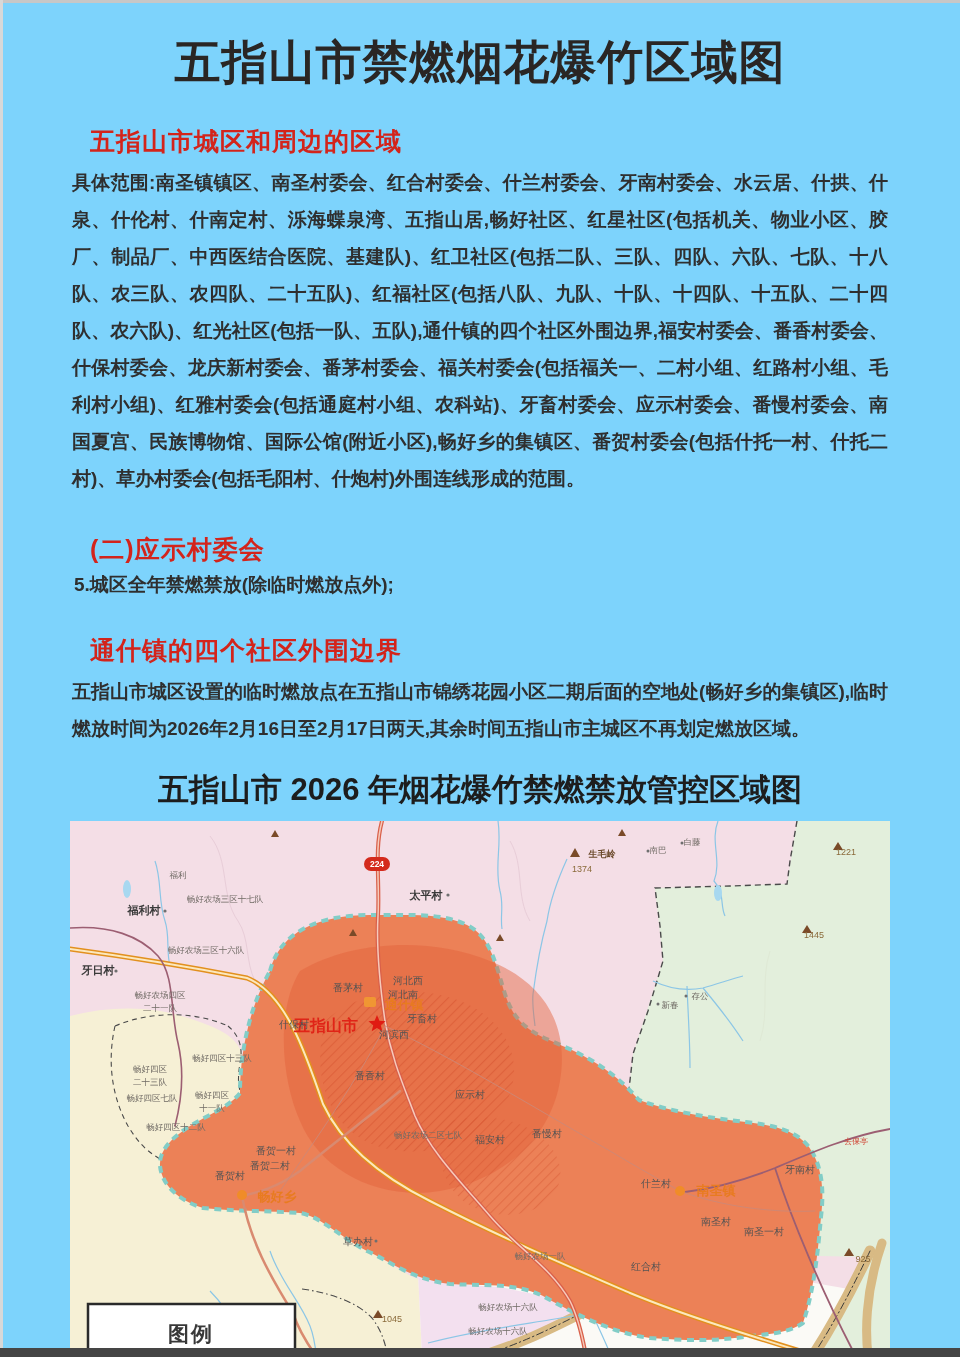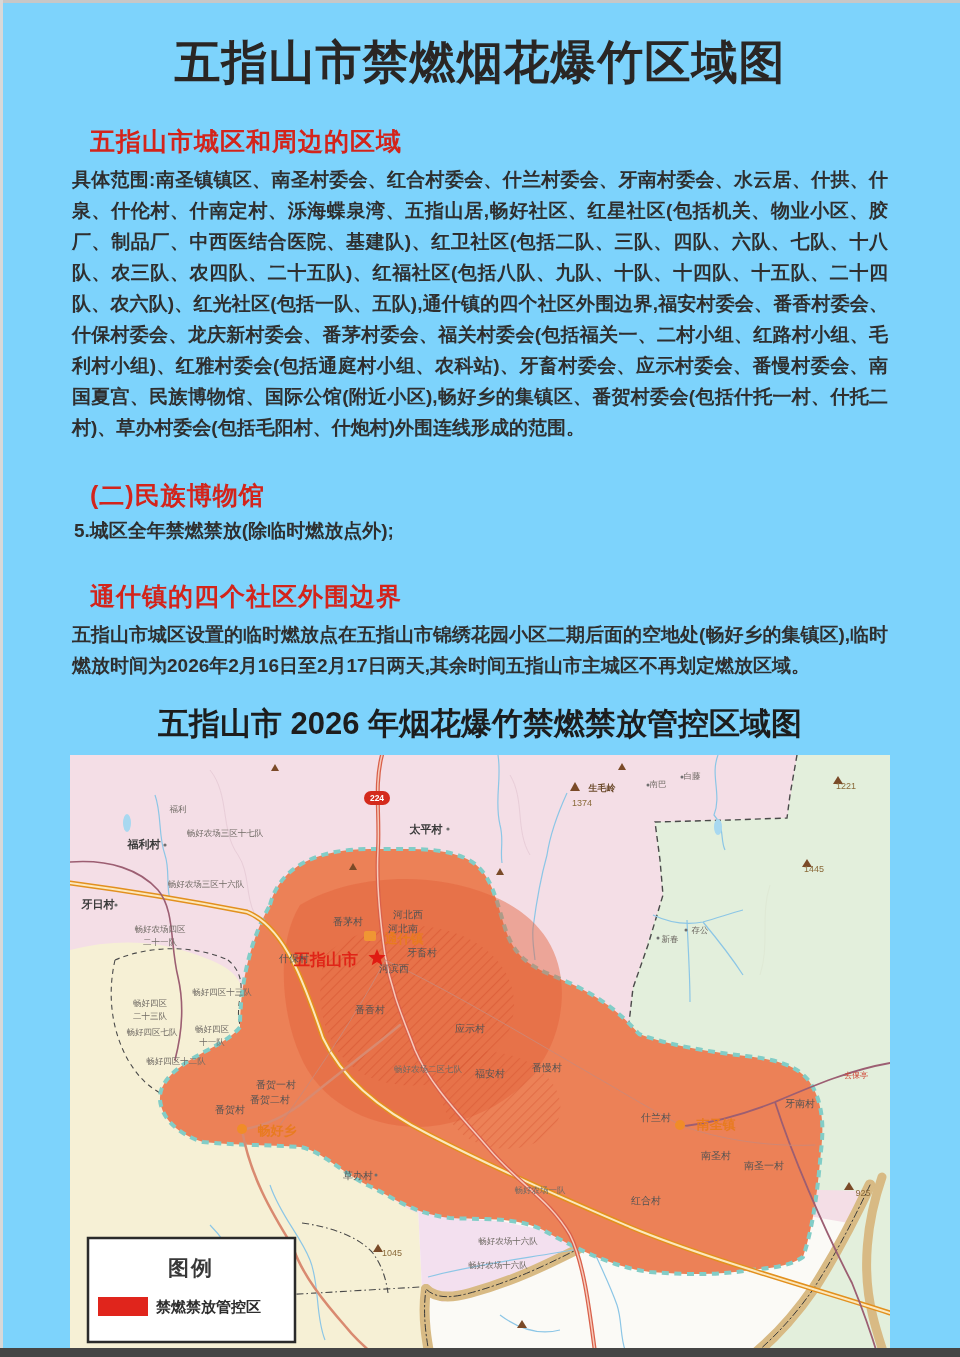--- a/index.html
+++ b/index.html
@@ -4,21 +4,21 @@
 <style>
   html,body{margin:0;padding:0;background:#ffffff;}
   .page{position:relative;width:960px;height:1357px;background:#7dd3fc;overflow:hidden;
         font-family:"Liberation Sans","DejaVu Sans",sans-serif;}
   .edge-top{position:absolute;top:0;left:0;width:960px;height:3px;background:#c7c7c7;}
   .edge-left{position:absolute;top:0;left:0;width:3px;height:1357px;background:#d8d8d8;}
   .edge-bottom{position:absolute;bottom:0;left:0;width:960px;height:9px;background:#454545;}
   h1.title{margin:36px 30px 0;text-align:center;font-size:46px;line-height:1.15;
            font-weight:900;color:#2a2624;letter-spacing:1px;}
   h2.red{margin:36px 70px 6px 90px;font-size:25px;font-weight:700;color:#d3241b;letter-spacing:1px;}
-  p.body{margin:6px 72px 0;font-size:19px;line-height:31px;color:#2f2f2f;text-align:justify;font-weight:600;}
+  p.body{margin:6px 72px 0;font-size:19px;line-height:37px;color:#2f2f2f;text-align:justify;font-weight:600;}
   p.item{margin:3px 72px 0 74px;font-size:19px;line-height:26px;color:#2f2f2f;font-weight:600;}
   .map-wrap{margin:16px 4px 0 70px;width:820px;}
   .map-title{text-align:center;font-size:31px;font-weight:900;color:#1d1d1d;padding:6px 0 10px;}
   svg{display:block;}
   .ml{font-family:"Liberation Sans","DejaVu Sans",sans-serif;text-anchor:middle;}
   .city{font-size:16px;font-weight:bold;fill:#e02417;}
   .town{font-size:13px;font-weight:bold;fill:#e87b20;}
   .vb{font-size:11px;font-weight:bold;fill:#3a3a3a;}
   .v{font-size:10px;fill:#535353;}
   .vs{font-size:8.5px;fill:#6f6a64;}
@@ -34,21 +34,21 @@
 
 <div class="page">
   <div class="edge-top"></div>
   <div class="edge-left"></div>
 
   <h1 class="title">五指山市禁燃烟花爆竹区域图</h1>
 
   <h2 class="red">五指山市城区和周边的区域</h2>
   <p class="body">具体范围:南圣镇镇区、南圣村委会、红合村委会、什兰村委会、牙南村委会、水云居、什拱、什泉、什伦村、什南定村、泺海蝶泉湾、五指山居,畅好社区、红星社区(包括机关、物业小区、胶厂、制品厂、中西医结合医院、基建队)、红卫社区(包括二队、三队、四队、六队、七队、十八队、农三队、农四队、二十五队)、红福社区(包括八队、九队、十队、十四队、十五队、二十四队、农六队)、红光社区(包括一队、五队),通什镇的四个社区外围边界,福安村委会、番香村委会、什保村委会、龙庆新村委会、番茅村委会、福关村委会(包括福关一、二村小组、红路村小组、毛利村小组)、红雅村委会(包括通庭村小组、农科站)、牙畜村委会、应示村委会、番慢村委会、南国夏宫、民族博物馆、国际公馆(附近小区),畅好乡的集镇区、番贺村委会(包括什托一村、什托二村)、草办村委会(包括毛阳村、什炮村)外围连线形成的范围。</p>
 
-  <h2 class="red">(二)民族博物馆</h2>
+  <h2 class="red">(二)应示村委会</h2>
   <p class="item">5.城区全年禁燃禁放(除临时燃放点外);</p>
 
   <h2 class="red">通什镇的四个社区外围边界</h2>
   <p class="body">五指山市城区设置的临时燃放点在五指山市锦绣花园小区二期后面的空地处(畅好乡的集镇区),临时燃放时间为2026年2月16日至2月17日两天,其余时间五指山市主城区不再划定燃放区域。</p>
 
   <div class="map-wrap">
     <div class="map-title">五指山市 2026 年烟花爆竹禁燃禁放管控区域图</div>
 
     <svg width="820" height="620" viewBox="0 0 820 620">
       <defs>

